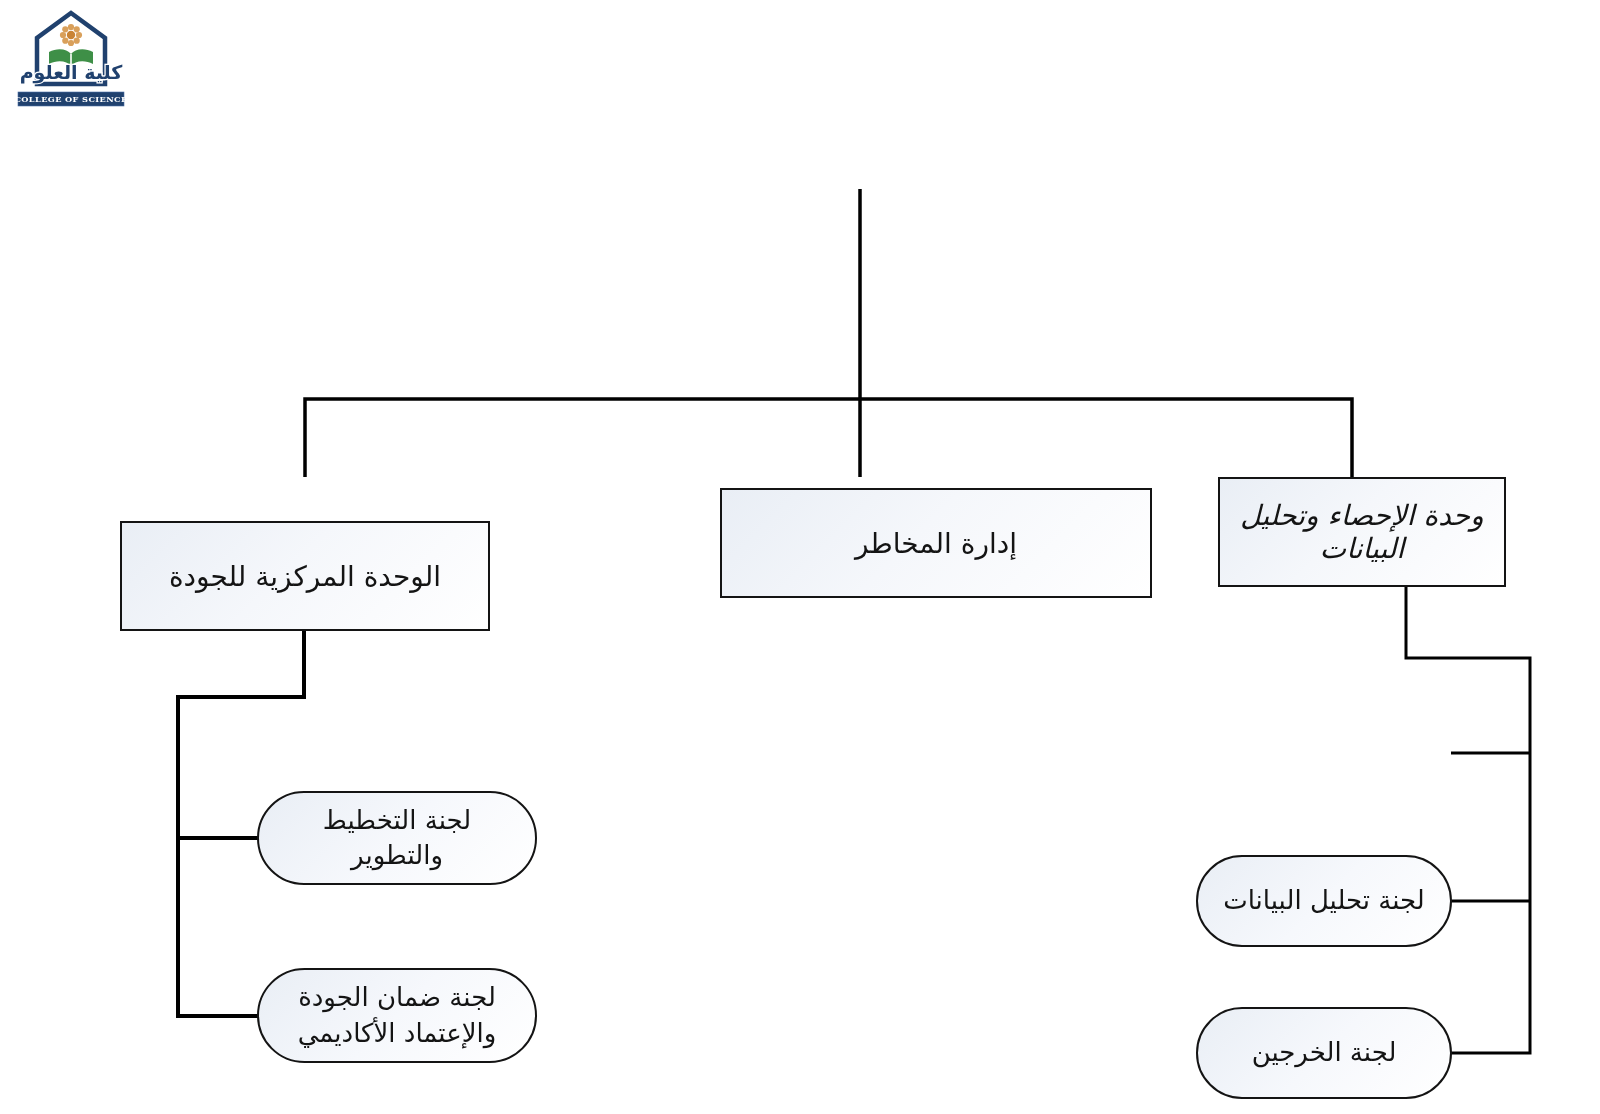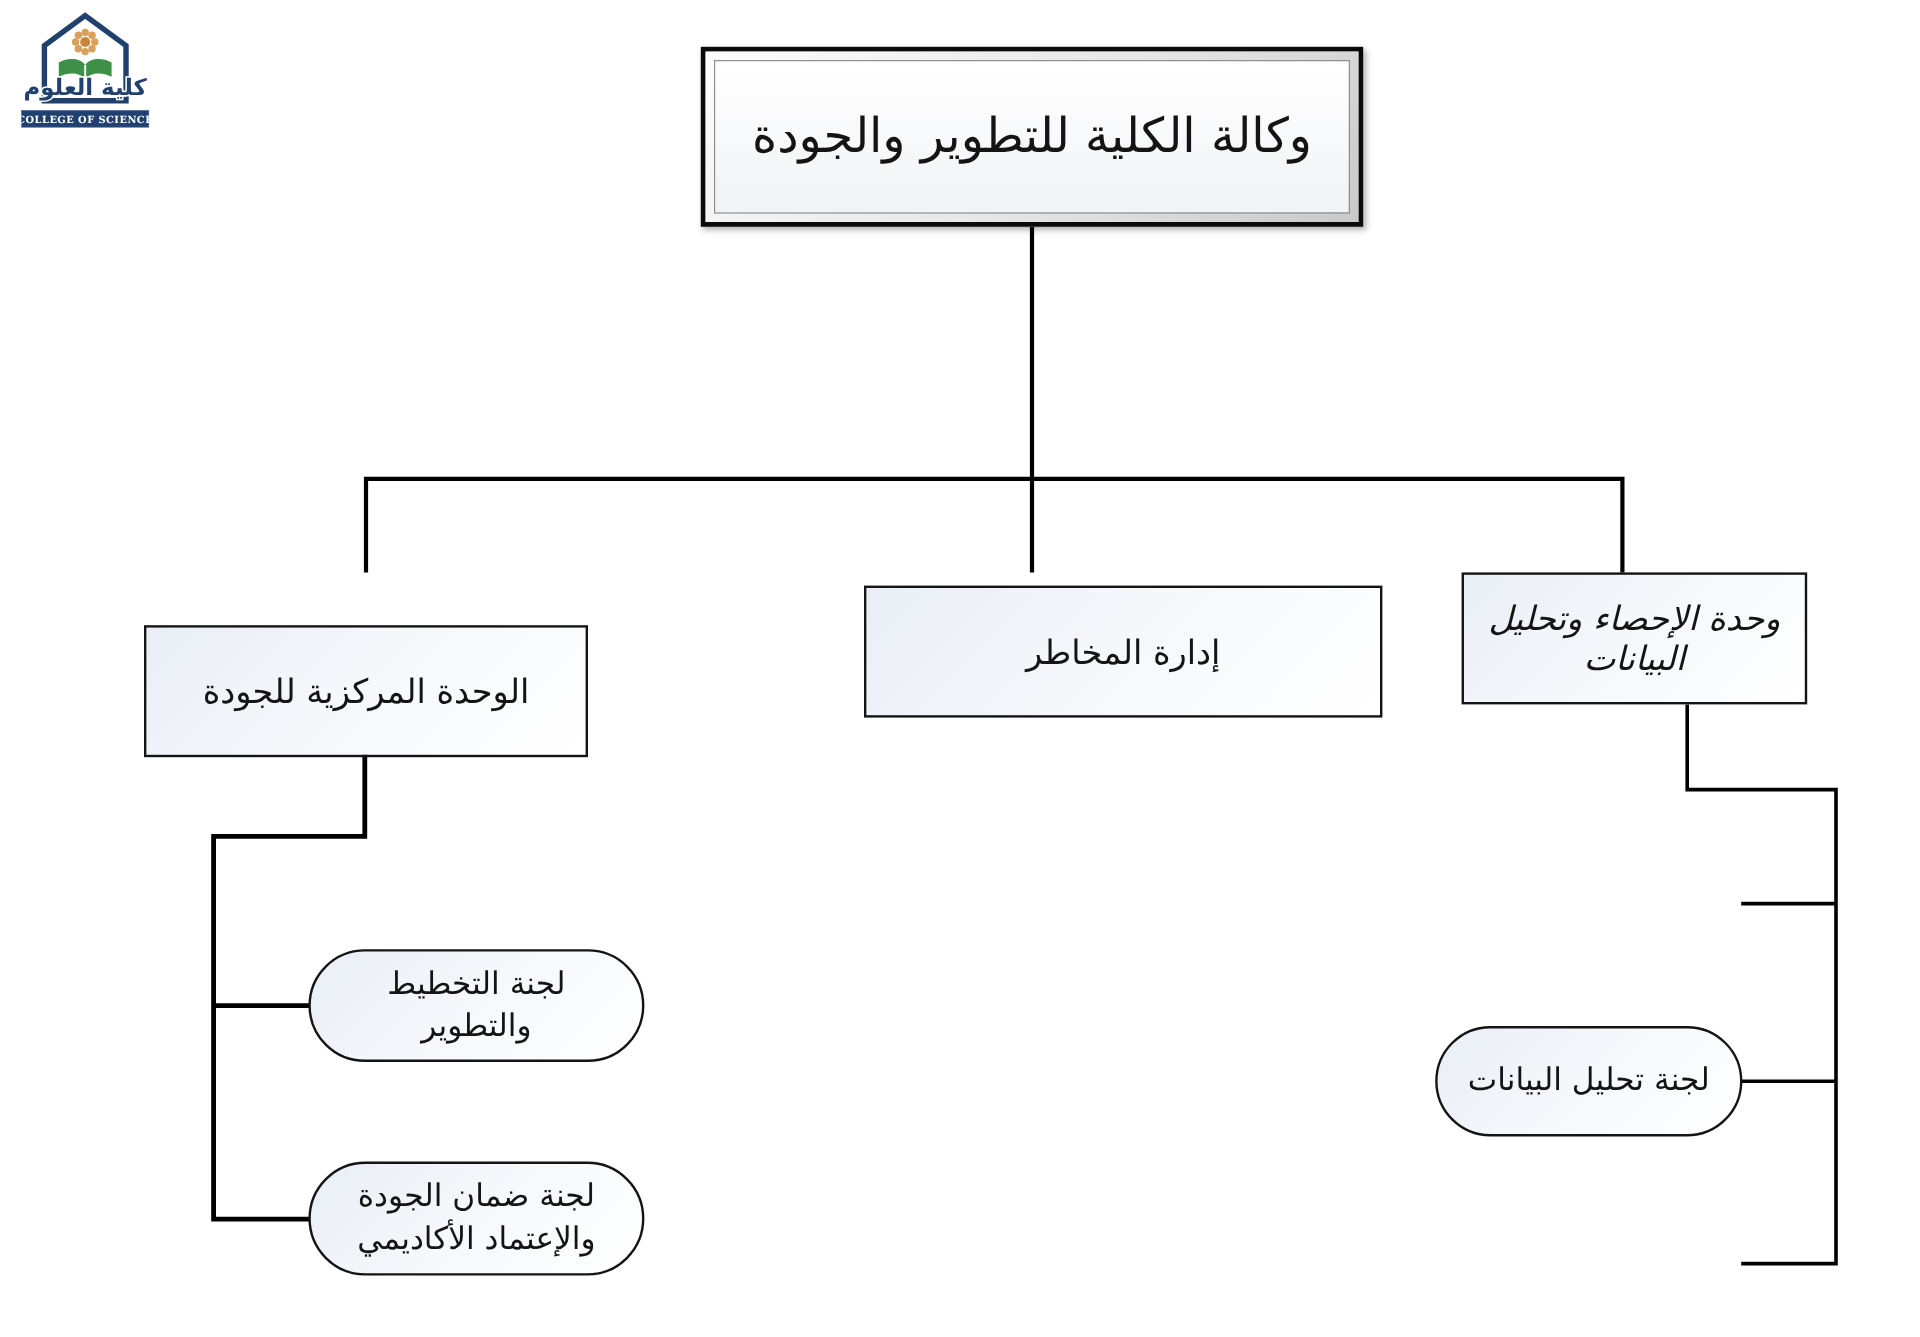--- a/index.html
+++ b/index.html
@@ -97,27 +97,20 @@
       <path d="M34 44 C42 39.5 52 40.5 56 46 C60 40.5 70 39.5 78 44 L78 56 C70 51.5 60 52.5 56 58 C52 52.5 42 51.5 34 56 Z" fill="#3e8f47"></path>
       <path d="M56 46 L56 58" stroke="#ffffff" stroke-width="1.6"></path>
     </g>
     <text x="56" y="71" text-anchor="middle" direction="rtl" font-size="19" font-weight="bold" fill="#20416e" stroke="#ffffff" stroke-width="2.5" paint-order="stroke" font-family="DejaVu Sans, sans-serif">كلية العلوم</text>
     <g>
       <rect x="3" y="84" width="106" height="14" fill="#20416e" stroke="#4a6ea5" stroke-width="0.6"></rect>
       <text x="56" y="94.3" text-anchor="middle" font-size="8.2" letter-spacing="0.4" fill="#ffffff" font-family="DejaVu Serif, serif" font-weight="bold">COLLEGE OF SCIENCE</text>
     </g>
   </svg>
 
-  <div class="node root-node" style="left:584px; top:39px; width:552px; height:150px;">
-    <div class="root-frame">
-      <div class="root-inner">
-        <span>وكالة الكلية للتطوير والجودة</span>
-      </div>
-    </div>
-  </div>
 
   <div class="node unit" style="left:1218px; top:477px; width:288px; height:110px;font-style:italic;">
     <span>وحدة الإحصاء وتحليل البيانات</span>
   </div>
 
   <div class="node unit" style="left:720px; top:477px; width:432px; height:110px;margin-top:11px;">
     <span>إدارة المخاطر</span>
   </div>
 
   <div class="node unit" style="left:120px; top:477px; width:370px; height:110px;margin-top:44px;">
@@ -130,14 +123,17 @@
 
   <div class="node committee" style="left:257px; top:968px; width:280px; height:95px;">
     <span>لجنة ضمان الجودة والإعتماد الأكاديمي</span>
   </div>
 
 
   <div class="node committee" style="left:1196px; top:855px; width:256px; height:92px;">
     <span>لجنة تحليل البيانات</span>
   </div>
 
+  <div class="node committee" style="left:1196px; top:1007px; width:256px; height:92px;">
+    <span>لجنة الخرجين</span>
+  </div>
 
 </div>
 
 </body></html>

